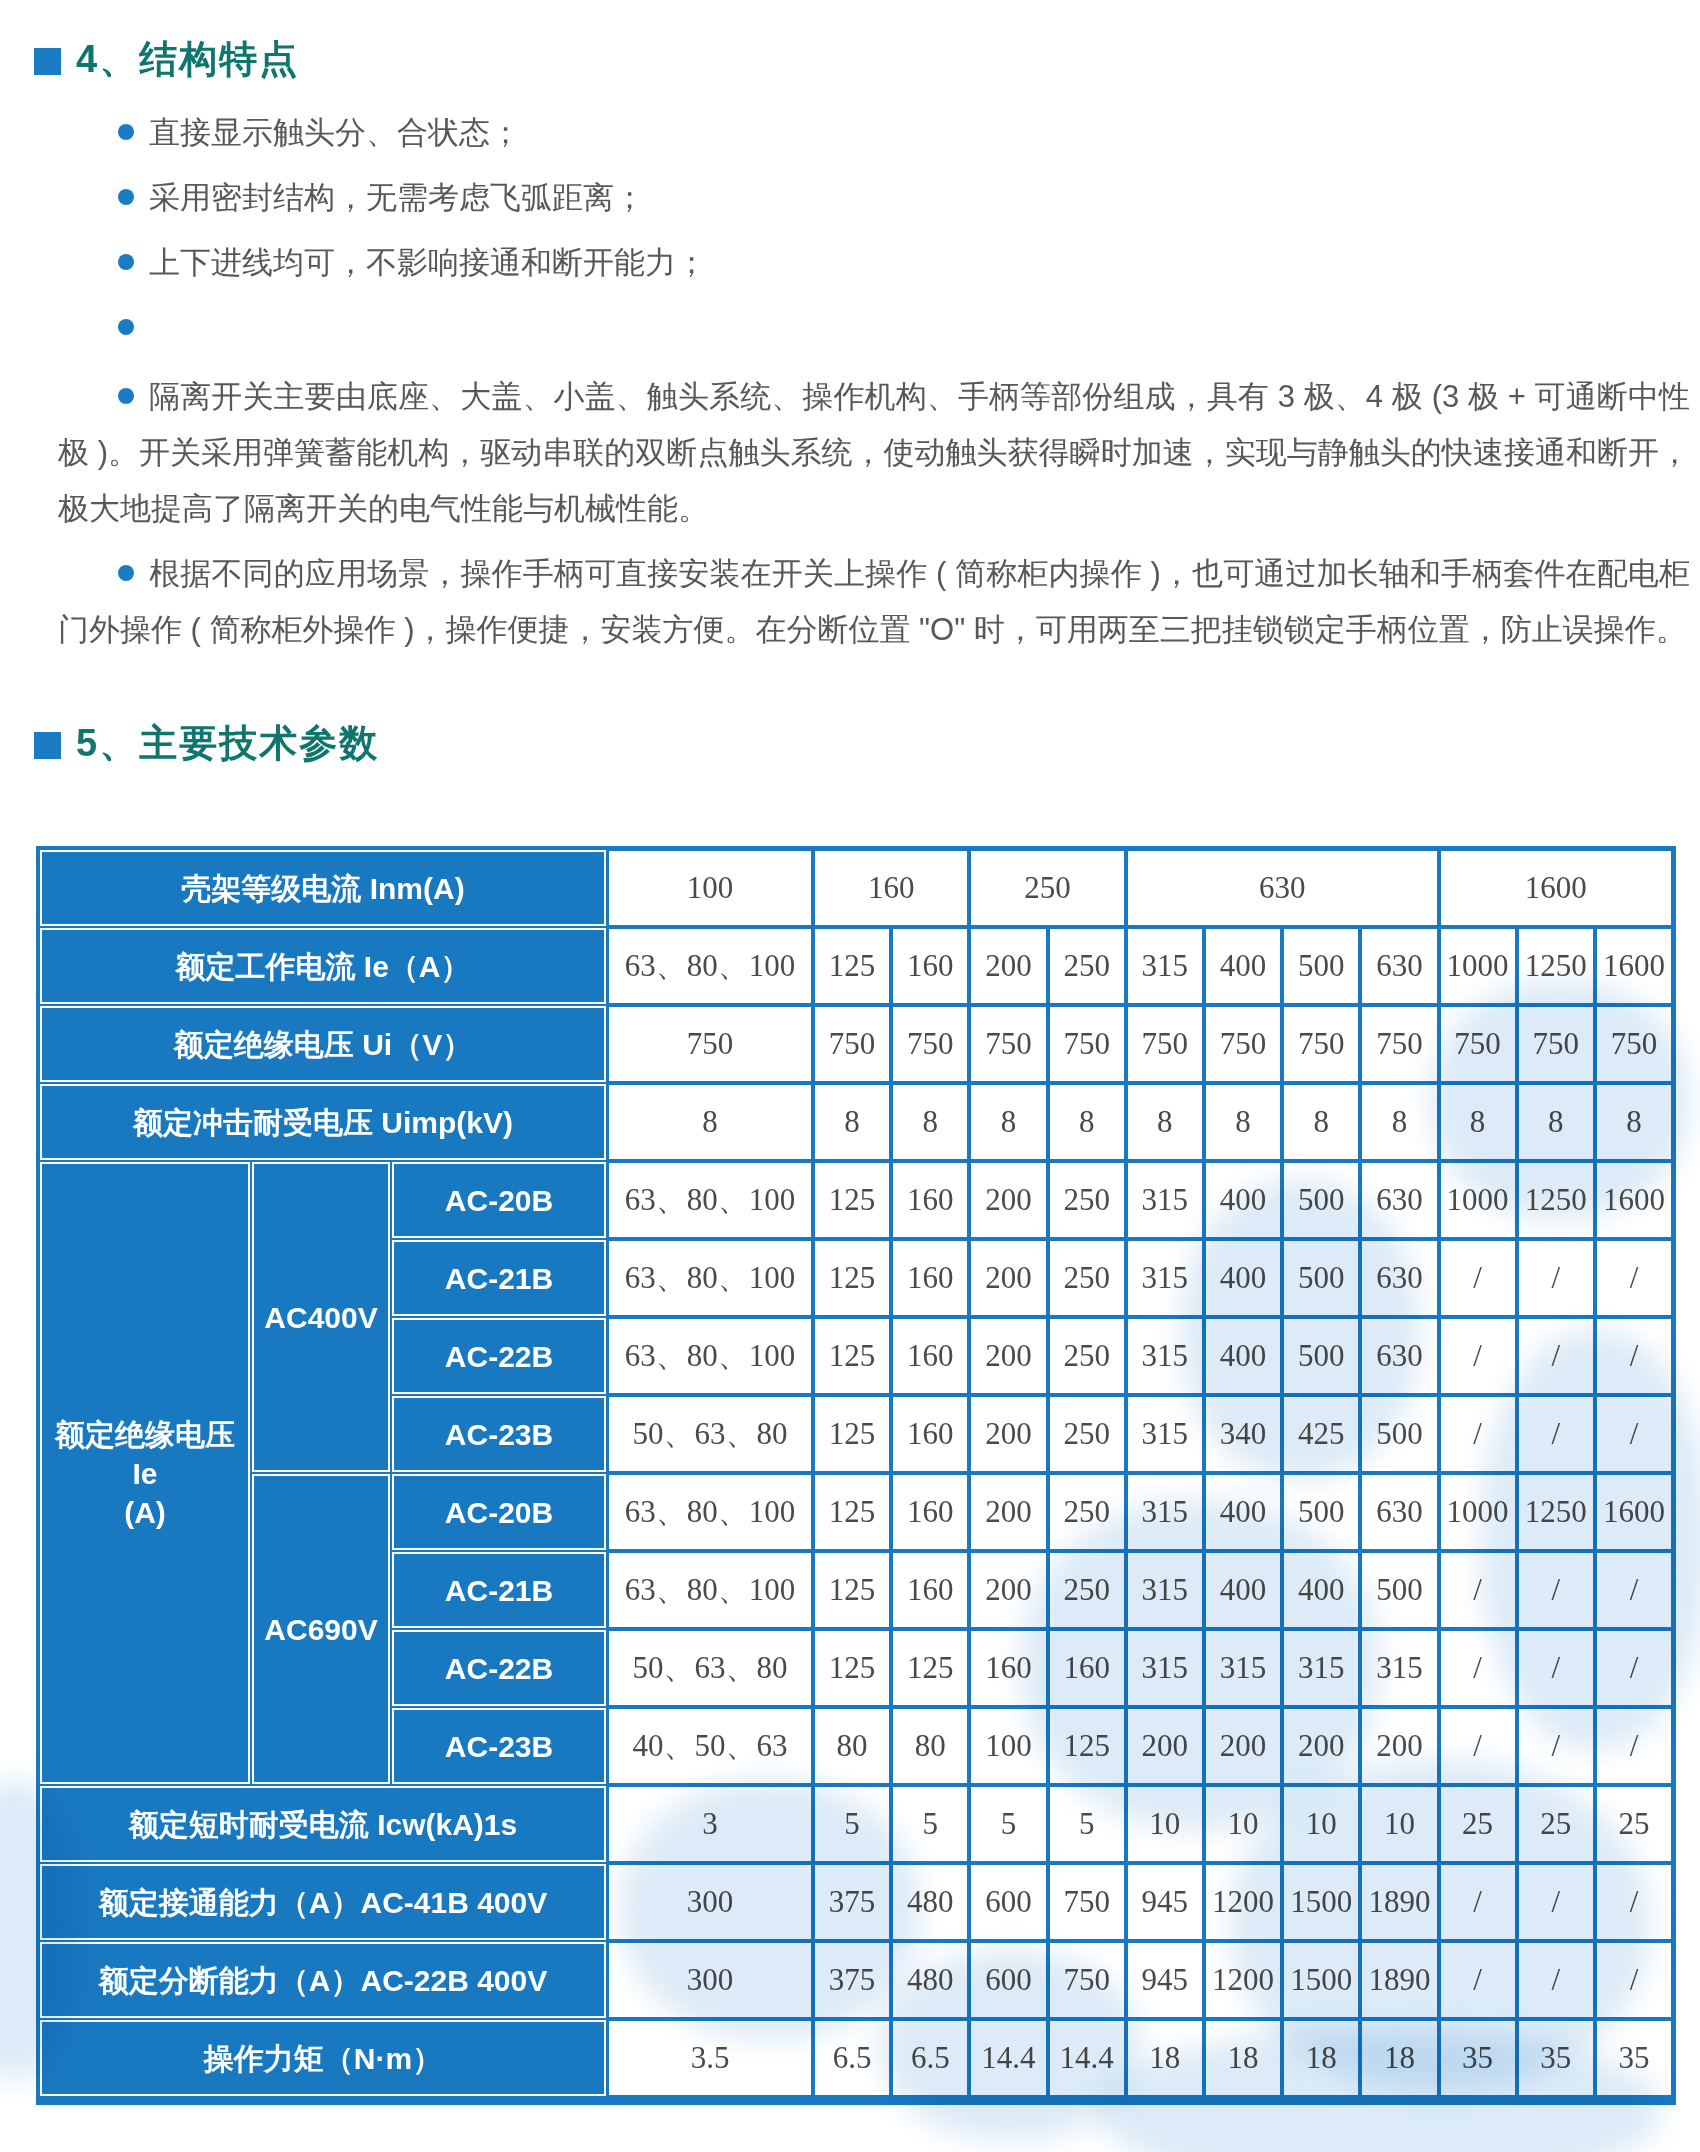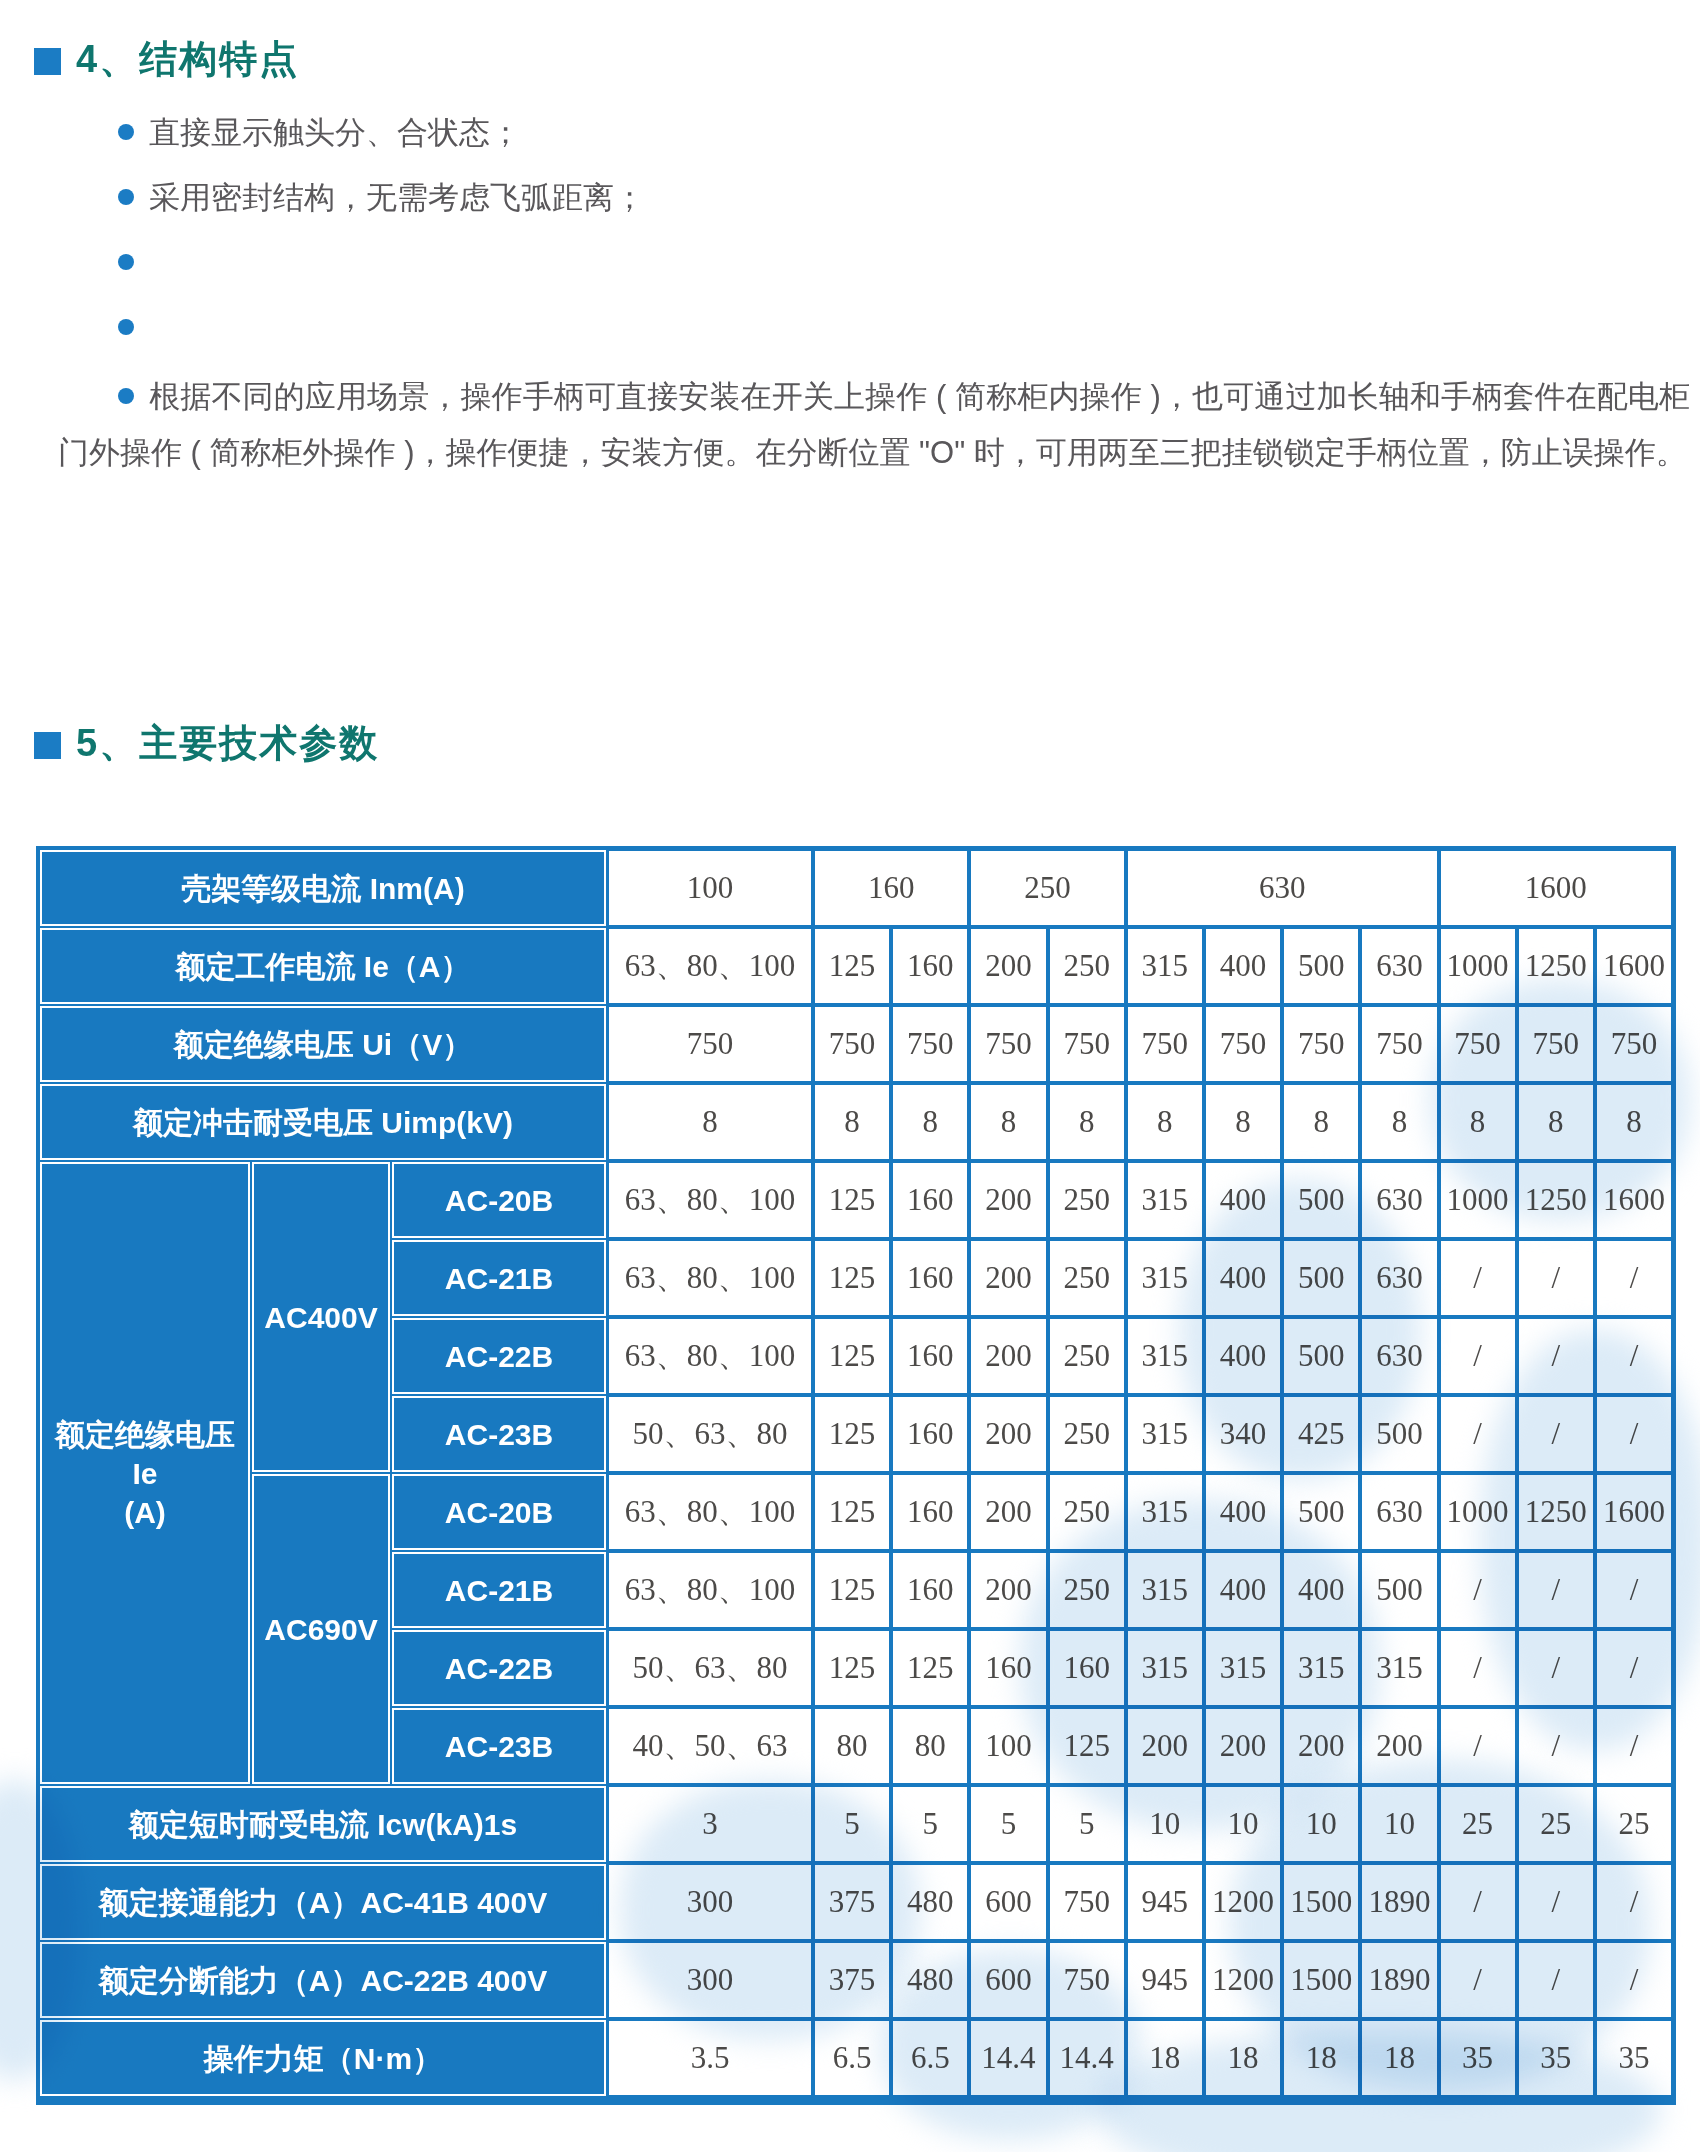--- a/index.html
+++ b/index.html
@@ -137,22 +137,23 @@
   </div>
 
   <div class="sec-header h4">
     <span class="sec-square"></span>
     <h2 class="sec-title">4、结构特点</h2>
   </div>
 
   <div class="content">
     <p class="item"><span class="dot"></span><span>直接显示触头分、合状态；</span></p>
     <p class="item"><span class="dot"></span><span>采用密封结构，无需考虑飞弧距离；</span></p>
+    <p class="item"><span class="dot"></span><span>上下进线均可，不影响接通和断开能力；</span></p>
     <p class="item"><span class="dot"></span></p>
-    <p class="item"><span class="dot"></span></p>
+    <p class="item para"><span class="dot"></span><span>隔离开关主要由底座、大盖、小盖、触头系统、操作机构、手柄等部份组成，具有 3 极、4 极 (3 极 + 可通断中性极 )。开关采用弹簧蓄能机构，驱动串联的双断点触头系统，使动触头获得瞬时加速，实现与静触头的快速接通和断开，极大地提高了隔离开关的电气性能与机械性能。</span></p>
     <p class="item para"><span class="dot"></span><span>根据不同的应用场景，操作手柄可直接安装在开关上操作 ( 简称柜内操作 )，也可通过加长轴和手柄套件在配电柜门外操作 ( 简称柜外操作 )，操作便捷，安装方便。在分断位置 "O" 时，可用两至三把挂锁锁定手柄位置，防止误操作。</span></p>
   </div>
 
   <div class="sec-header h5">
     <span class="sec-square"></span>
     <h2 class="sec-title">5、主要技术参数</h2>
   </div>
 
   <table class="tech-table">
     <colgroup>

